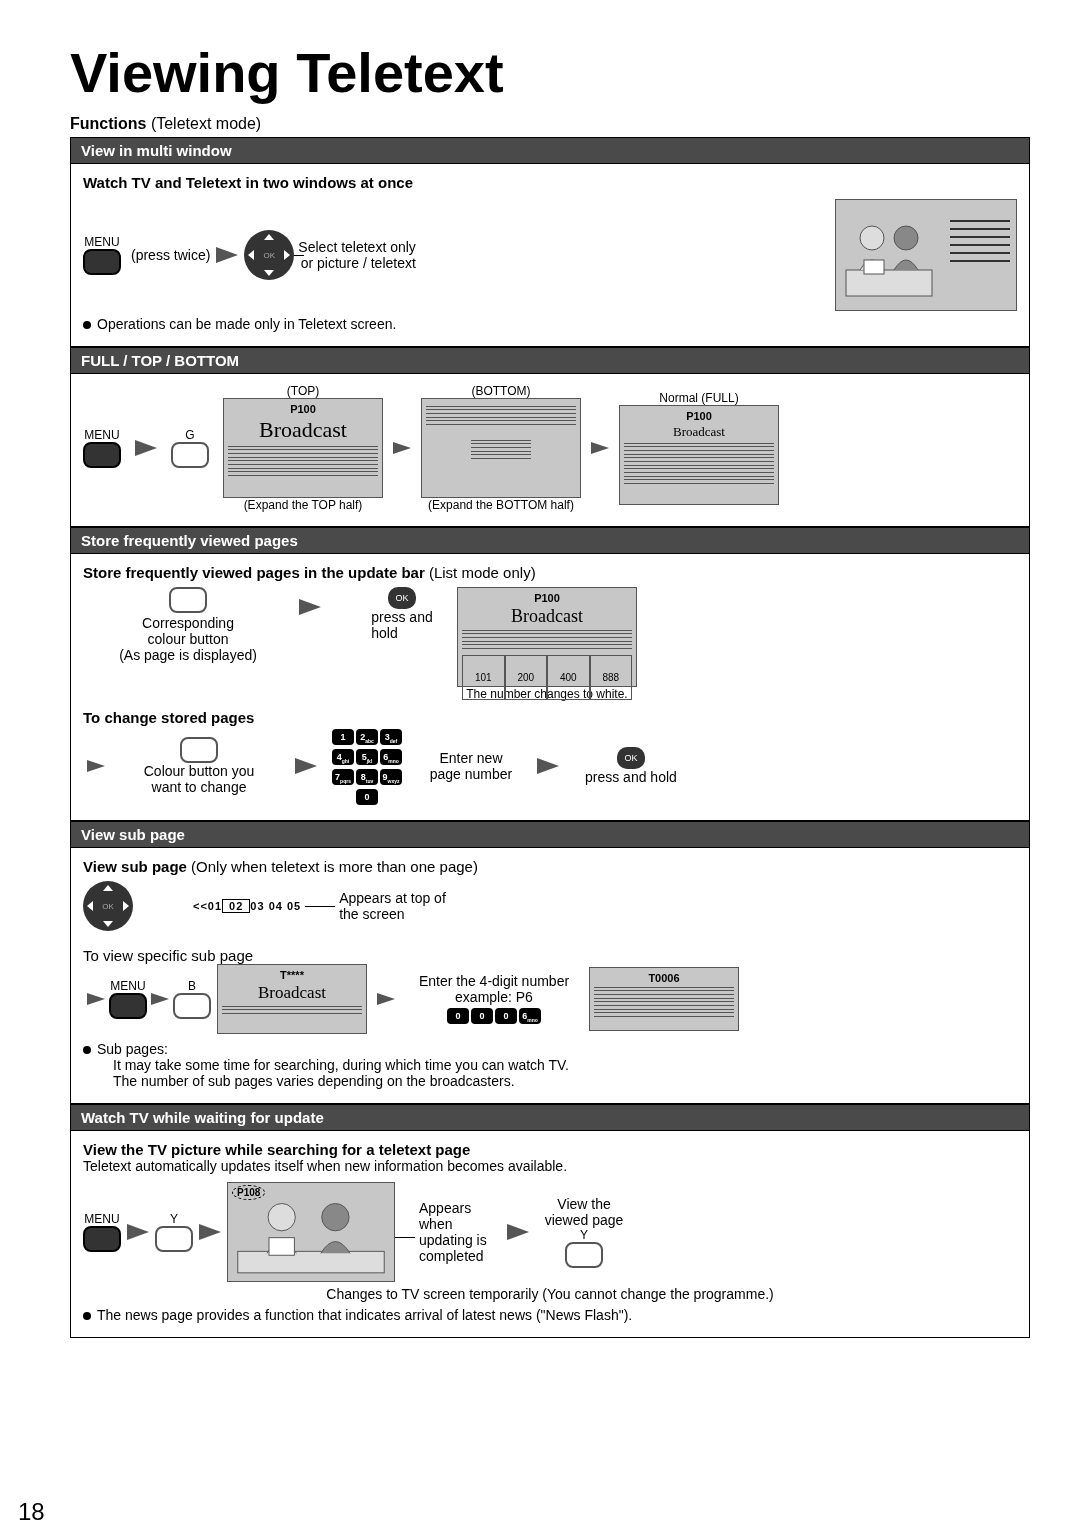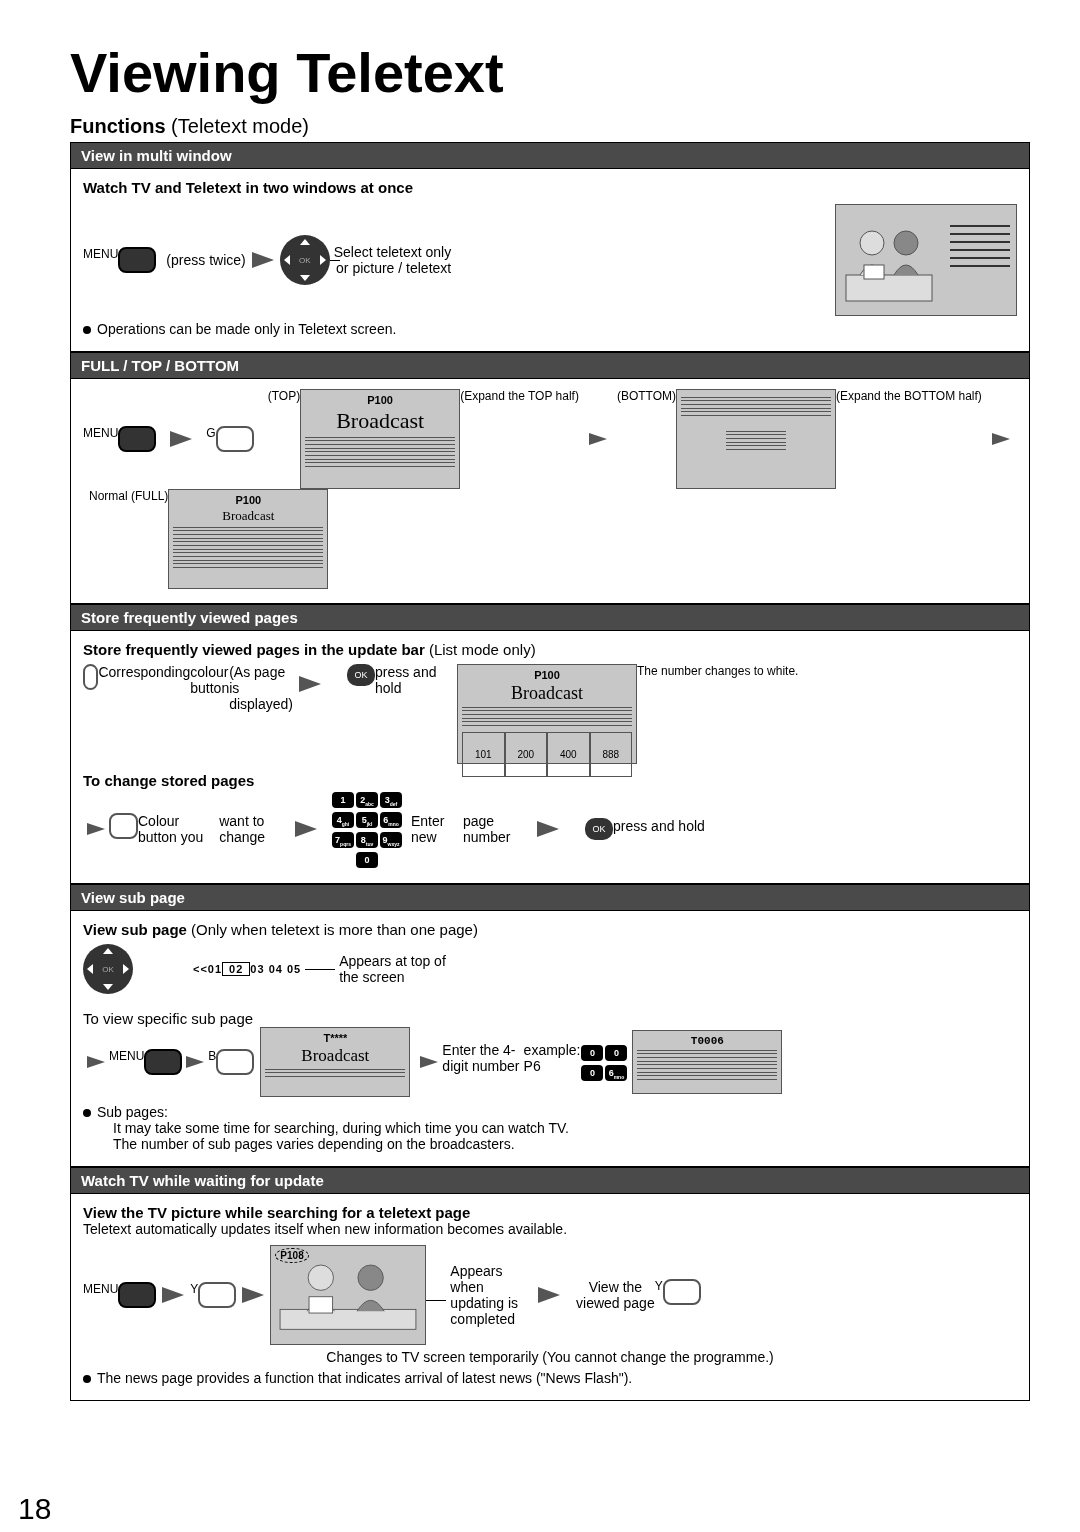--- a/index.html
+++ b/index.html
@@ -1,18 +1,18 @@
 <!DOCTYPE html>
 <html><head>
 <meta charset="utf-8">
 <style>
 body{margin:0;font-family:Arial,Helvetica,sans-serif;background:#fff;color:#000;font-size:15px;}
 .page{width:1080px;height:1532px;position:relative;box-sizing:border-box;padding:40px 50px 0 70px;}
 h1{font-size:56px;font-weight:bold;margin:0 0 10px 0;}
-.subtitle{font-size:20px;margin-bottom:4px;font-weight:bold;}
+.subtitle{font-size:16px;margin-bottom:4px;font-weight:bold;}
 .subtitle .thin{font-weight:normal;}
 .sheader{background:#4a4a4a;color:#fff;font-weight:bold;padding:4px 10px;border:1px solid #000;}
 .box{border:1px solid #000;border-top:none;padding:10px 12px 14px 12px;position:relative;}
 .icon-oval{display:inline-block;width:34px;height:22px;border:2px solid #555;border-radius:8px;background:#fff;vertical-align:middle;}
 .icon-oval.dark{background:#333;border-color:#000;}
 .arrow-r{display:inline-block;width:0;height:0;border-top:8px solid transparent;border-bottom:8px solid transparent;border-left:22px solid #555;vertical-align:middle;margin:0 6px;}
 .arrow-thin{display:inline-block;width:0;height:0;border-top:6px solid transparent;border-bottom:6px solid transparent;border-left:18px solid #555;vertical-align:middle;margin:0 4px;}
 .okpad{display:inline-block;width:50px;height:50px;border-radius:50%;background:#333;position:relative;vertical-align:middle;}
 .okpad:before{content:"OK";position:absolute;top:50%;left:50%;transform:translate(-50%,-50%);font-size:8px;color:#aaa;}
 .okpad .tri{position:absolute;width:0;height:0;}
@@ -22,22 +22,22 @@
 .okpad .b{bottom:4px;left:50%;transform:translateX(-50%);border-left:5px solid transparent;border-right:5px solid transparent;border-top:6px solid #fff;}
 .screen{display:inline-block;background:#c7c7c7;border:1px solid #555;vertical-align:top;padding:4px;box-sizing:border-box;position:relative;}
 .screen .txt{font-size:13px;font-family:"Times New Roman",serif;}
 .screen .ptag{font-size:11px;font-weight:bold;margin-bottom:2px;}
 .screen .lines{height:6px;border-top:1px solid #555;border-bottom:1px solid #555;margin:3px 0;position:relative;}
 .screen .lines:before{content:"";position:absolute;top:2px;left:0;right:0;border-top:1px solid #555;}
 .numkey{display:inline-block;width:22px;height:16px;background:#000;color:#fff;font-size:9px;border-radius:4px;text-align:center;line-height:16px;margin:1px;font-weight:bold;}
 .okbtn{display:inline-block;width:28px;height:22px;background:#333;color:#fff;font-size:9px;border-radius:10px;text-align:center;line-height:22px;vertical-align:middle;}
 .bullet{display:inline-block;width:8px;height:8px;background:#000;border-radius:50%;margin-right:6px;vertical-align:middle;}
 .row{display:flex;align-items:center;flex-wrap:wrap;}
-.col{display:flex;flex-direction:row;}
-.pnum{position:absolute;left:18px;bottom:6px;font-size:30px;}
+.col{display:flex;flex-direction:column;align-items:center;}
+.pnum{position:absolute;left:18px;bottom:6px;font-size:24px;}
 .tvscreen{display:inline-block;width:180px;height:110px;background:#c7c7c7;border:1px solid #555;vertical-align:middle;position:relative;}
 .tvscreen .people{position:absolute;left:8px;top:10px;width:90px;height:90px;}
 .tvscreen .ttxlines{position:absolute;right:6px;top:14px;width:60px;}
 .tvscreen .ttxlines div{border-top:2px solid #333;margin:6px 0;}
 .small{font-size:14px;}
 .tiny{font-size:12px;}
 .mt4{margin-top:4px;}
 .center{text-align:center;}
 .fl{display:flex;align-items:flex-start;}
 .subbar{display:inline-block;font-size:11px;font-weight:bold;letter-spacing:1px;}
@@ -248,21 +248,21 @@
     <div class="lines"></div>
    </div>
   </div>
   <span class="arrow-thin"></span>
   <div class="col" style="width:190px;">
    <span class="small">Enter the 4-digit number</span>
    <span class="small">example: P6</span>
    <div><span class="numkey">0</span><span class="numkey">0</span><span class="numkey">0</span><span class="numkey">6<sub style="font-size:5px;">mno</sub></span></div>
   </div>
   <div class="col center">
-   <div class="screen" style="width:150px;height:64px;font-family:Liberation Mono, monospace;">
+   <div class="screen" style="width:150px;height:64px;">
     <div class="ptag">T0006</div>
     <div class="lines"></div>
             <div class="lines"></div>
             <div class="lines"></div>
    </div>
   </div>
  </div>
  <div style="margin-top:6px;">
   <span class="bullet"></span><span class="small">Sub pages:</span><br>
   <div style="margin-left:30px;">
@@ -280,21 +280,21 @@
   <div class="col center">
           <div class="tiny">MENU</div>
           <span class="icon-oval dark"></span>
         </div>
   <span class="arrow-r"></span>
   <div class="col center">
           <div class="tiny">Y</div>
           <span class="icon-oval"></span>
         </div>
   <span class="arrow-r"></span>
-  <div class="screen" style="width:156px;height:100px;position:relative;">
+  <div class="screen" style="width:168px;height:100px;position:relative;">
    <div style="position:absolute;left:4px;top:2px;border:1px dashed #000;border-radius:50%;padding:1px 4px;font-size:10px;font-weight:bold;">P108</div>
    <svg viewBox="0 0 170 100" style="position:absolute;inset:0;">
             <rect x="10" y="70" width="150" height="22" fill="#ddd" stroke="#555"></rect>
             <circle cx="55" cy="35" r="14" fill="#ddd" stroke="#555"></circle>
             <path d="M40 72 Q55 48 70 72" fill="#ddd" stroke="#555"></path>
             <circle cx="110" cy="35" r="14" fill="#888" stroke="#555"></circle>
             <path d="M95 72 Q110 48 125 72" fill="#888" stroke="#555"></path>
             <rect x="42" y="56" width="26" height="18" fill="#fff" stroke="#555"></rect>
           </svg>
   </div>

